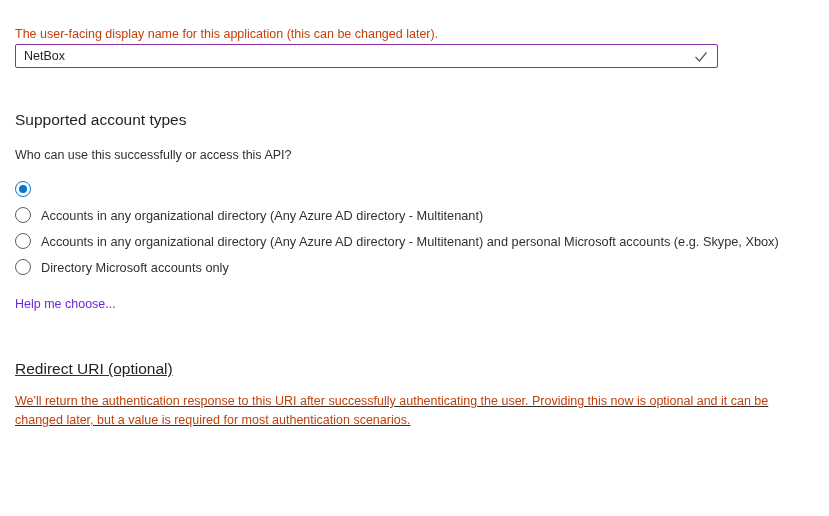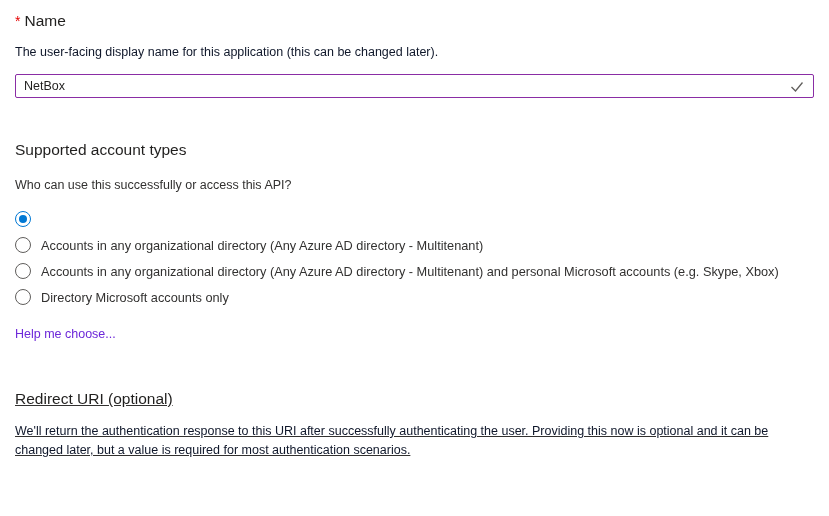--- a/index.html
+++ b/index.html
@@ -20,34 +20,34 @@
     font-weight: 400;
     color: #201f1e;
     line-height: 18px;
   }
   .required-marker { color: #e50000; margin-right: 4px; font-size: 14px; }
 
   .desc {
     font-size: 12.5px;
     line-height: 19px;
     margin: 13px 0 0 0;
-    color: #0f172a;
+    color: #c2410c;
     max-width: 803px;
   }
 
   .field {
     height: 24px;
     border: 1px solid #8a2da5;
     border-radius: 2px;
     background: #fff;
     display: flex;
     align-items: center;
     padding: 0 8px;
   }
-  .name-field { margin-top: 12px; width: 799px; }
+  .name-field { width: 703px; }
   .field input {
     flex: 1;
     border: none;
     outline: none;
     padding: 0;
     font-family: "Liberation Sans", sans-serif;
     font-size: 12.5px;
     color: #201f1e;
     background: transparent;
     min-width: 0;
@@ -99,21 +99,20 @@
     cursor: pointer;
   }
   .dropdown-value { font-size: 12.5px; color: #201f1e; }
   .uri-field { width: 420px; height: 25px; margin-left: 13px; }
 </style>
 </head>
 <body>
 
 <div class="page">
 
-  <h2 class="section-title"><span class="required-marker">*</span><span>Name</span></h2>
 
   <p class="desc">The user-facing display name for this application (this can be changed later).</p>
 
   <div class="field name-field">
     <input type="text" value="NetBox" style="">
     <span class="icon">
       <svg width="16" height="16" viewBox="0 0 16 16">
         <path d="M2.5 9 L6.5 13 L13.5 4.5" fill="none" stroke="#605e5c" stroke-width="1.3"></path>
       </svg>
     </span>

